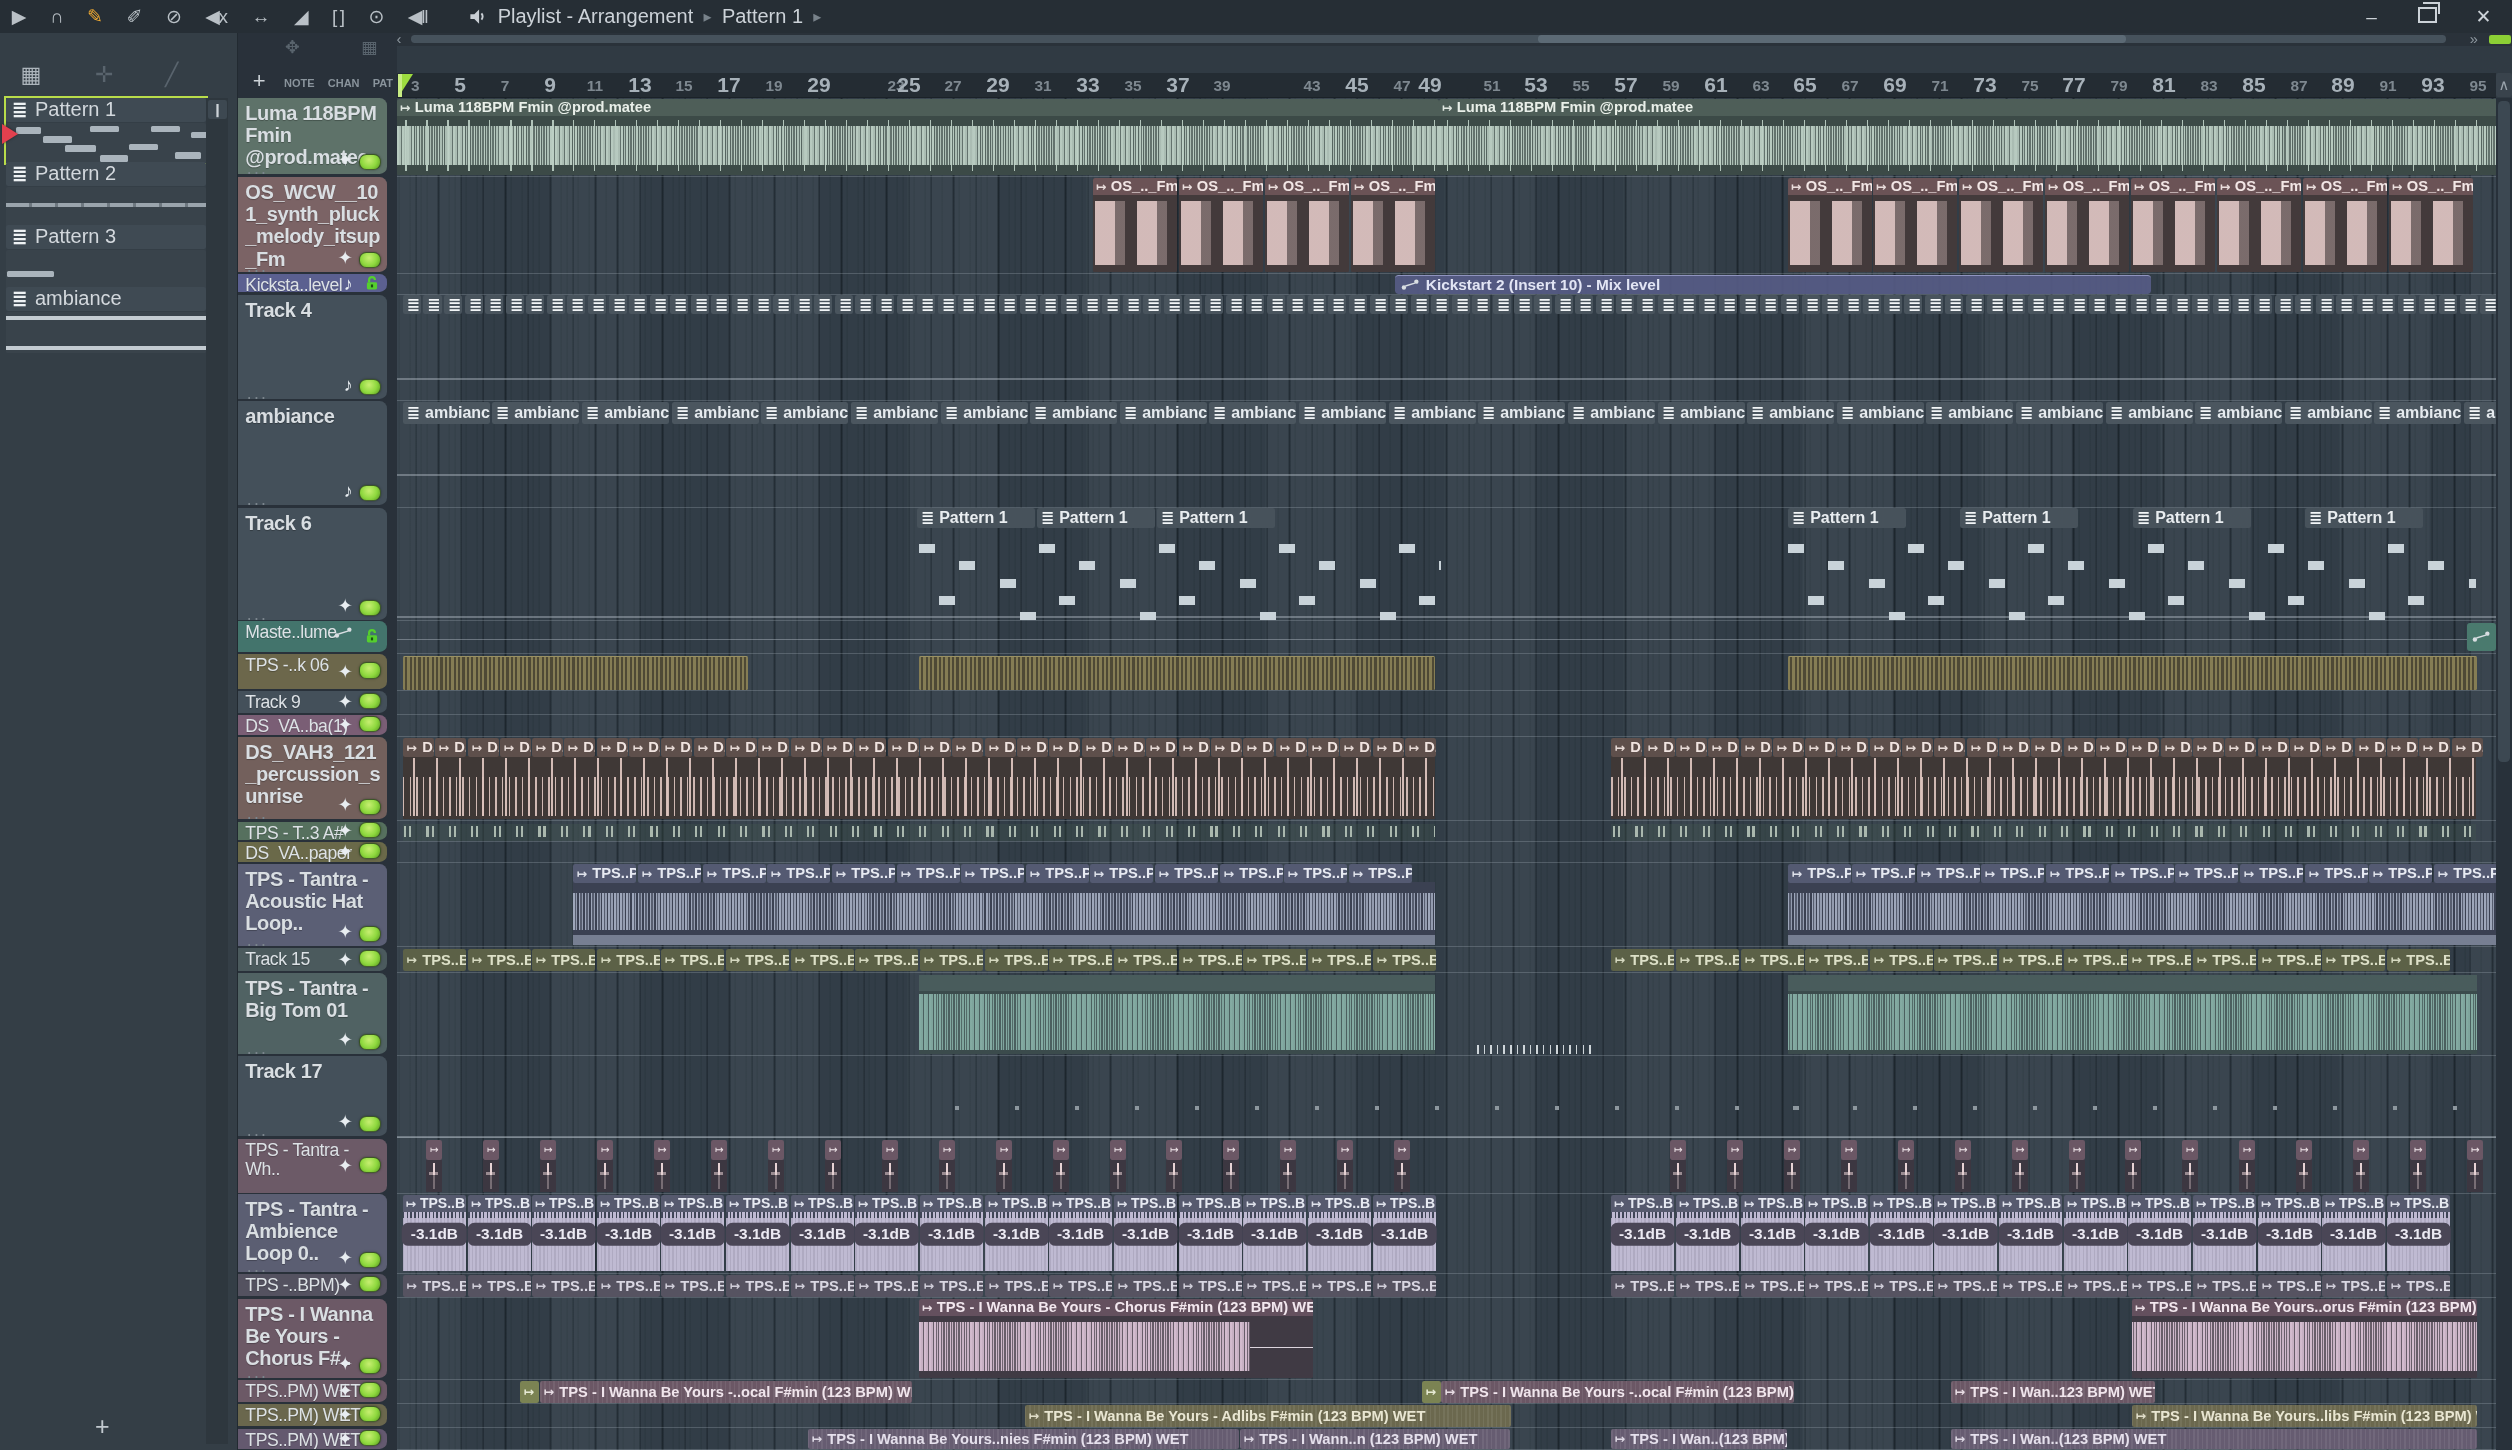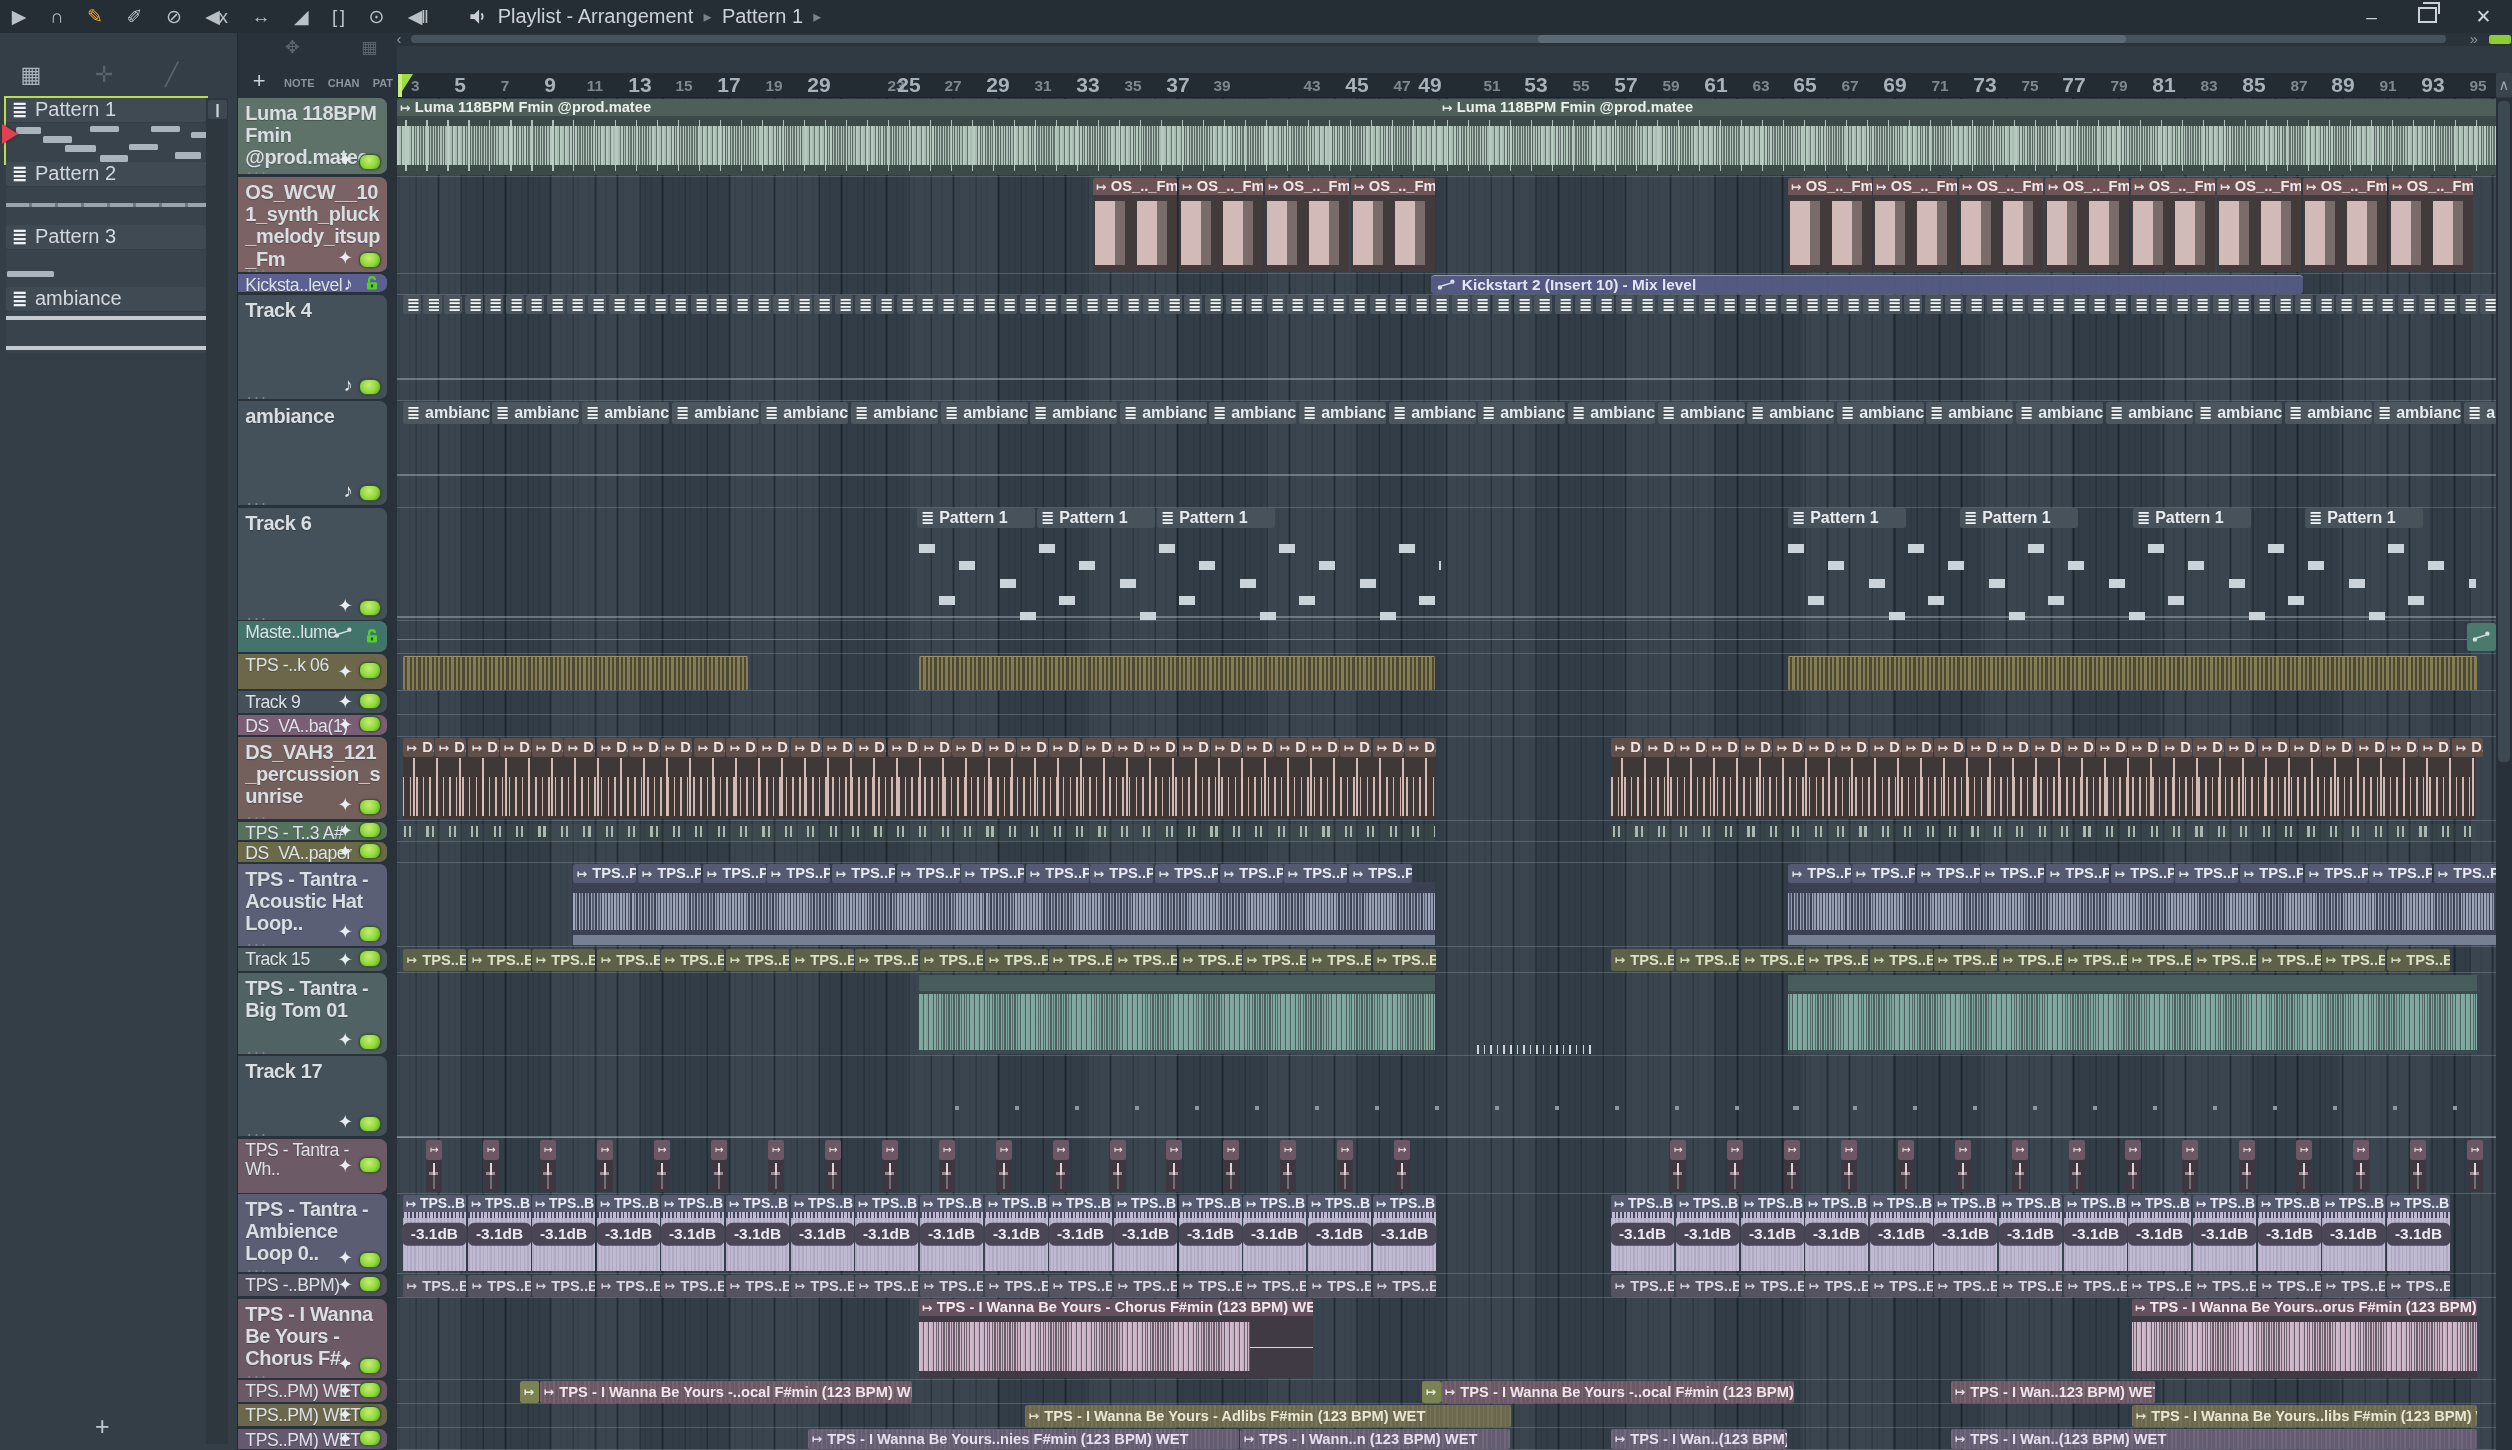--- a/index.html
+++ b/index.html
@@ -620,21 +620,21 @@
           <div class="chead">
             <span class="arrow">↦</span>
             <span>OS_.._Fm</span>
           </div>
           <div class="cbody">
             <div class="wave w-os"></div>
           </div>
         </div>
       </div>
       <div class="trow" style="top: 176px; height: 20.6px;">
-        <div class="clip auto-clip" style="left: 1034px; width: 872px; height: 19px; top: 0.7px;">
+        <div class="clip auto-clip" style="left: 998px; width: 756px; height: 19px; top: 0.7px;">
           <span>
             <svg width="19" height="13.2" viewBox="0 0 26 18">
               <circle cx="4" cy="13" r="3" fill="#d9dee2"></circle>
               <circle cx="21" cy="5" r="3" fill="#d9dee2"></circle>
               <line x1="6" y1="11" x2="19" y2="7" stroke="#d9dee2" stroke-width="2"></line>
             </svg>
           </span>
           <span>Kickstart 2 (Insert 10) - Mix level</span>
         </div>
       </div>

